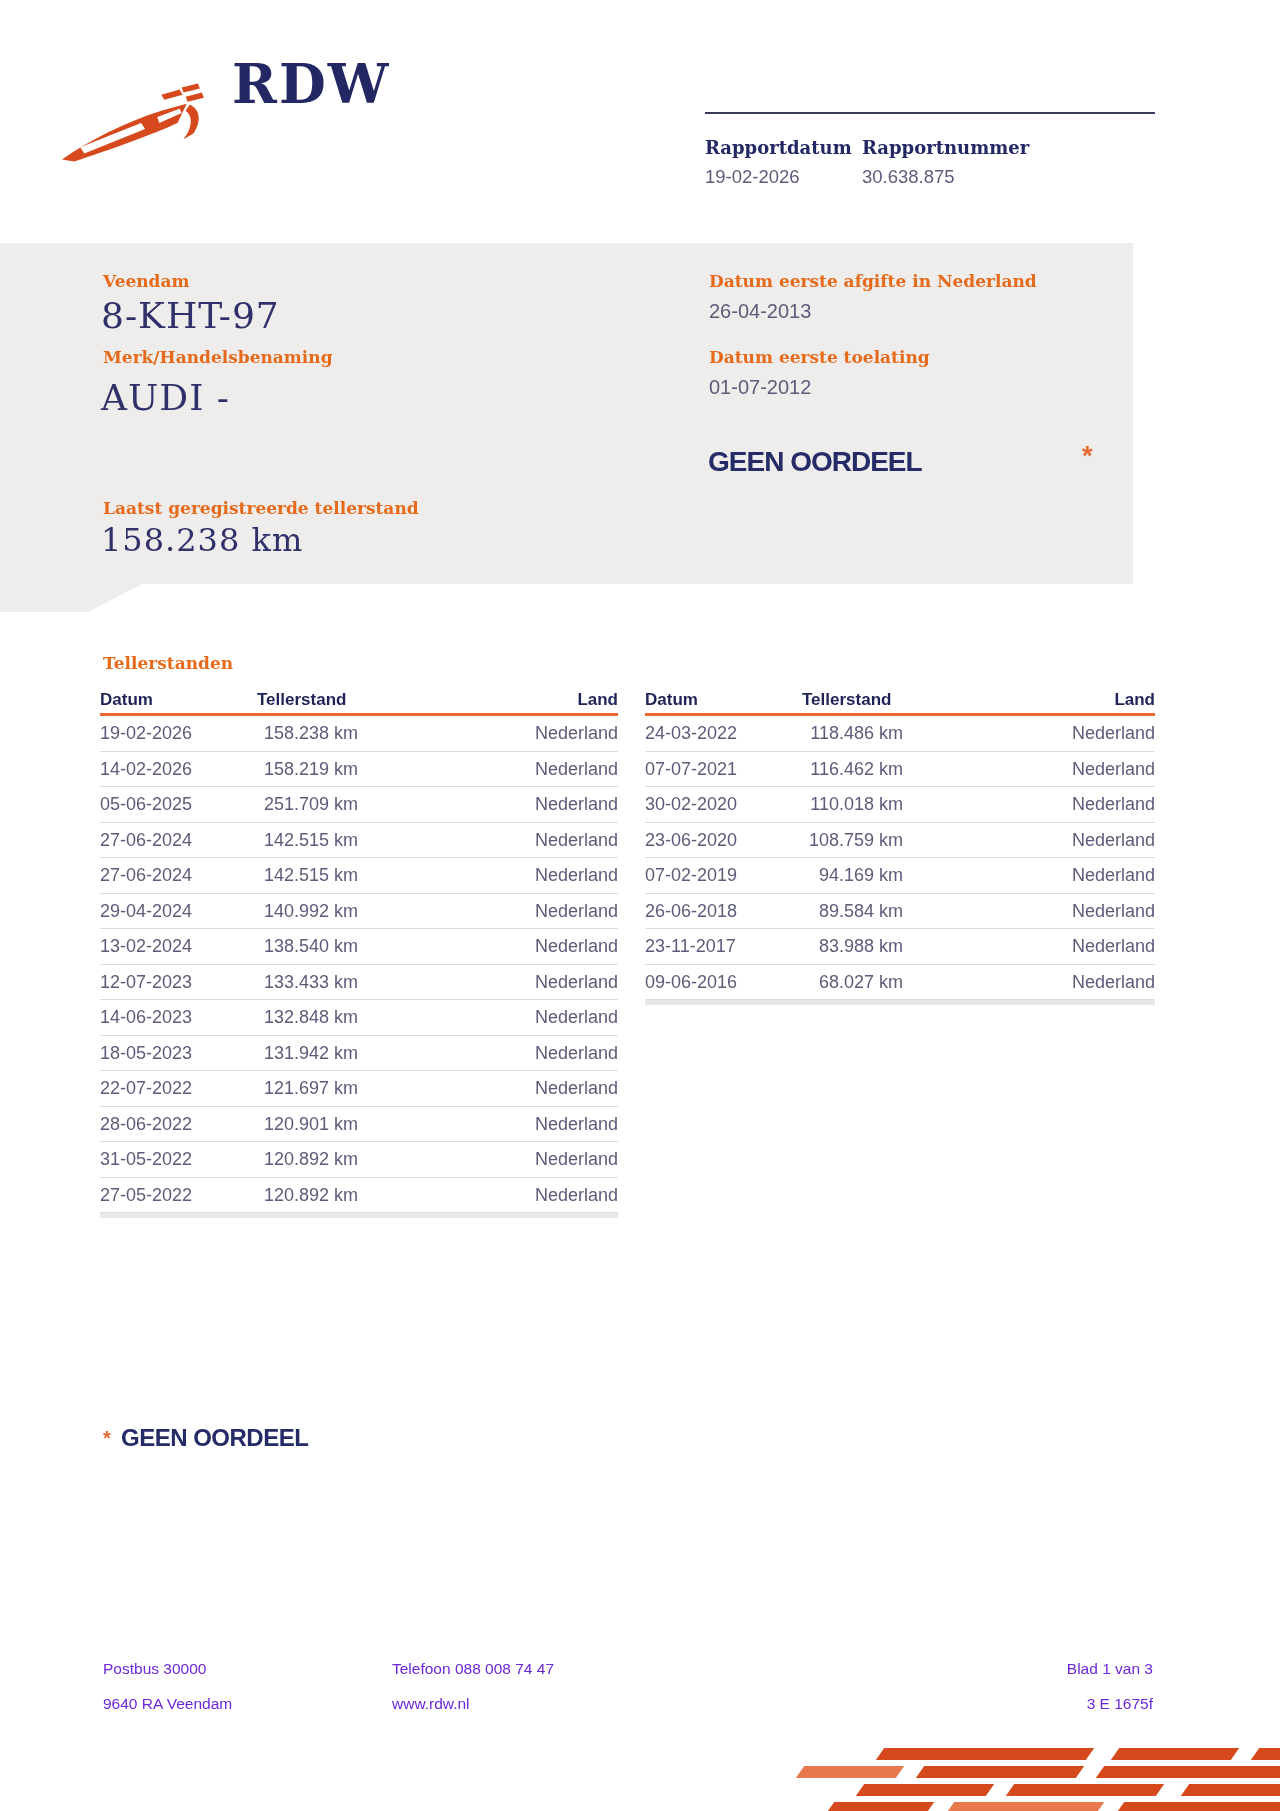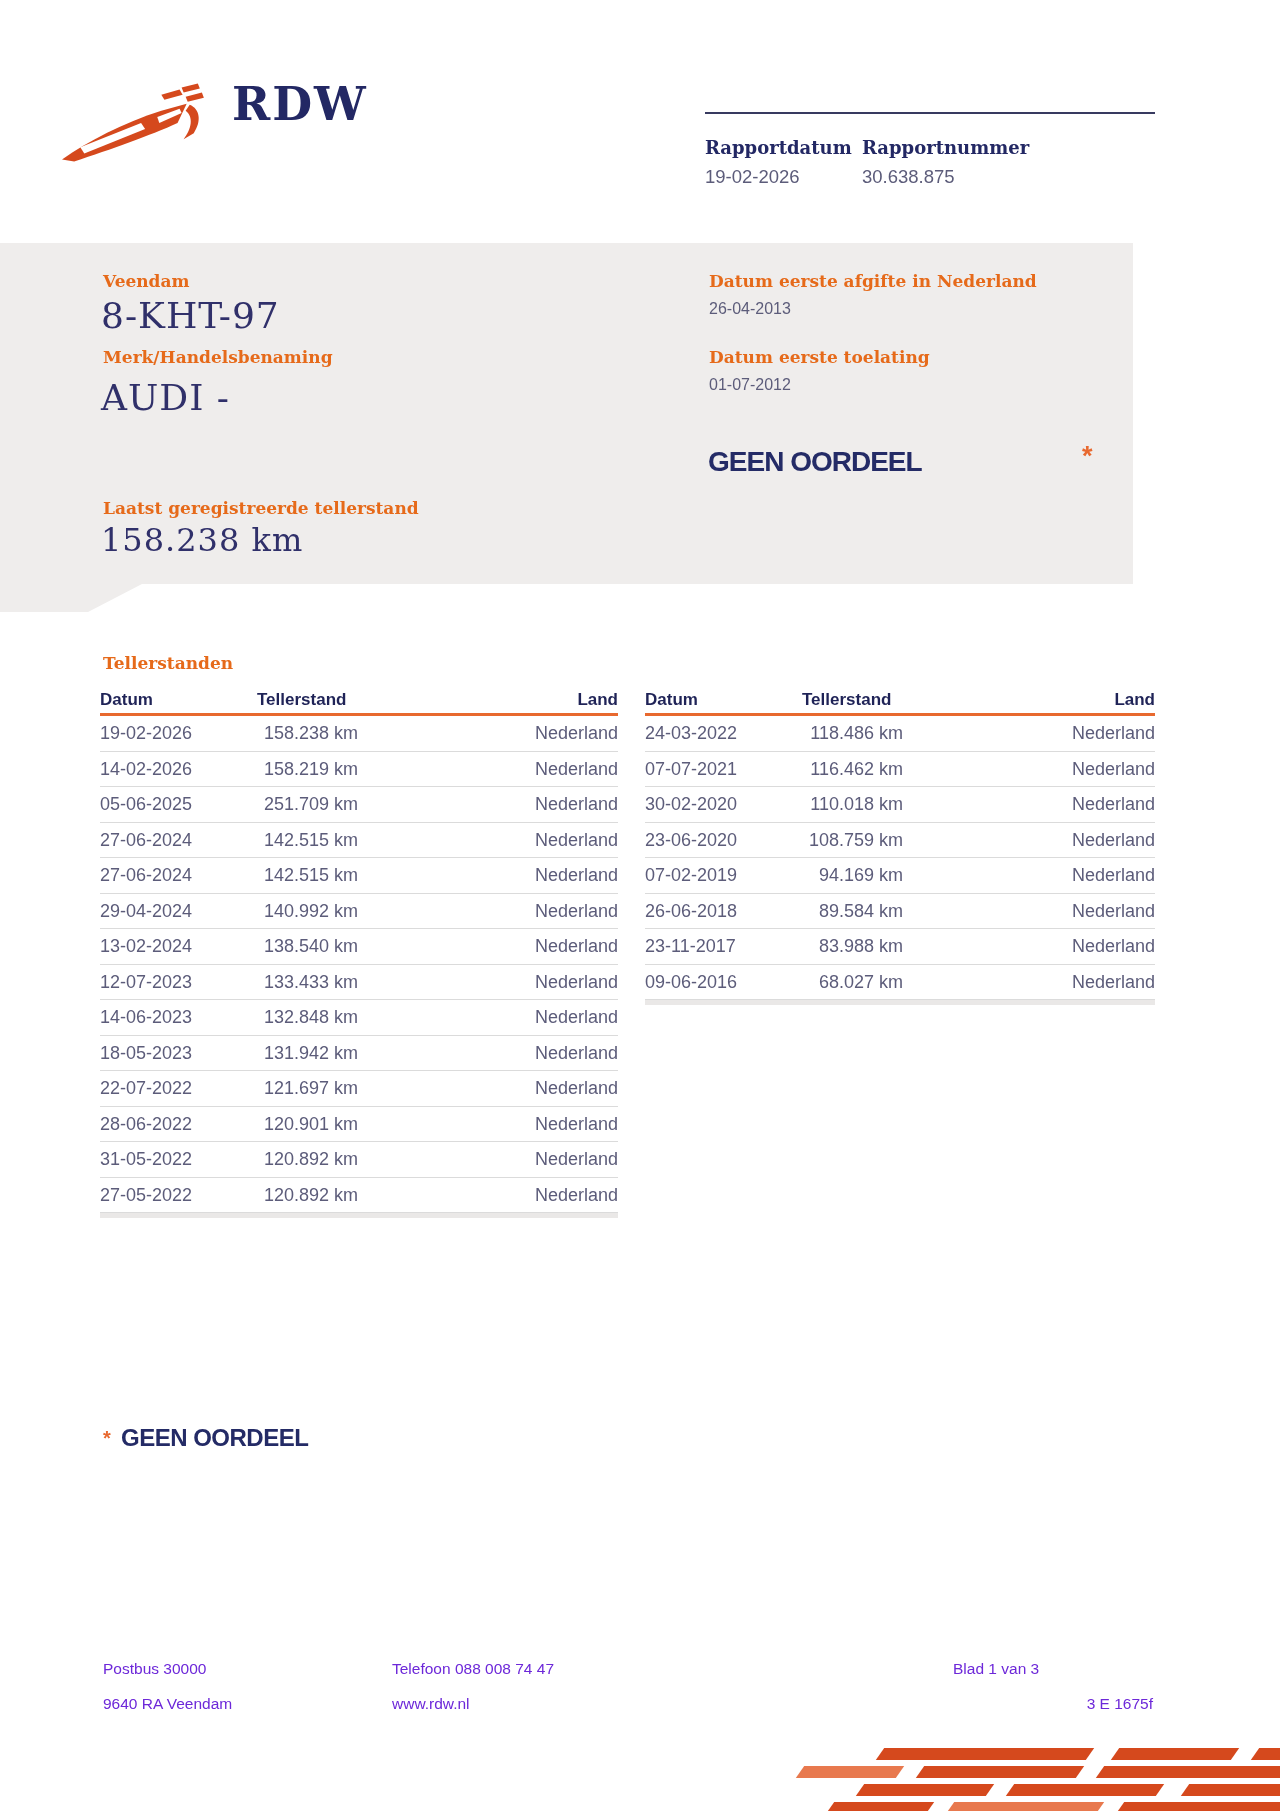--- a/index.html
+++ b/index.html
@@ -16,38 +16,38 @@
   html,body{margin:0;padding:0;background:#ffffff;}
   .page{
     position:relative;width:1280px;height:1811px;overflow:hidden;background:#fff;
     font-family:"Liberation Sans",sans-serif;
   }
   .abs{position:absolute;}
 
   
   .logo-wrap{left:60px;top:82px;width:152px;height:80px;}
   .logo-text{left:232px;top:52px;font-family:"DejaVu Serif",serif;font-weight:600;
-    font-size:46px;color:var(--navy);letter-spacing:2px;margin-top:25px;}
+    font-size:54px;color:var(--navy);letter-spacing:2px;}
   .doc-title{left:705px;top:58px;font-family:"DejaVu Serif",serif;font-weight:600;
     font-size:37px;color:var(--title-orange);letter-spacing:-0.5px;white-space:nowrap;}
   .title-rule{left:705px;top:112px;width:450px;height:2px;background:#383a60;}
   .meta-label{font-family:"DejaVu Serif",serif;font-weight:700;font-size:18px;color:var(--navy);white-space:nowrap;}
   .meta-value{font-size:18.5px;color:var(--muted-navy);white-space:nowrap;}
   .m-date-l{left:705px;top:137px;}
   .m-num-l{left:862px;top:137px;}
   .m-date-v{left:705px;top:166px;}
   .m-num-v{left:862px;top:166px;}
 
   
   .panel{left:0;top:243px;width:1133px;height:341px;background:var(--panel-bg);}
   .panel-notch{left:0;top:584px;width:142px;height:28px;background:var(--panel-bg);
     clip-path:polygon(0 0,100% 0,62% 100%,0 100%);}
   .lbl{font-family:"DejaVu Serif",serif;font-weight:700;font-size:17px;color:var(--label-orange);white-space:nowrap;}
   .bigval{font-family:"DejaVu Serif",serif;font-size:36px;color:#30306a;letter-spacing:1px;white-space:nowrap;}
-  .val{font-size:16px;color:var(--muted-navy);white-space:nowrap;}
+  .val{font-size:20px;color:var(--muted-navy);white-space:nowrap;}
   .kenteken-l{left:103px;top:271px;}
   .kenteken-v{left:101px;top:295px;}
   .merk-l{left:103px;top:347px;}
   .merk-v{left:101px;top:377px;}
   .odo-l{left:103px;top:498px;}
   .odo-v{left:101px;top:521px;font-size:32px;}
   .afgifte-l{left:709px;top:271px;}
   .afgifte-v{left:709px;top:300px;}
   .toelating-l{left:709px;top:347px;}
   .toelating-v{left:709px;top:376px;}
@@ -75,21 +75,21 @@
   .note-star{left:103px;top:1427px;font-size:20px;font-weight:700;color:var(--rule-orange);}
   .note-title{left:121px;top:1424px;font-size:24px;font-weight:800;letter-spacing:-0.5px;color:#242b66;white-space:nowrap;}
   .note-body{left:103px;top:1462px;width:975px;font-size:18.5px;line-height:35px;color:var(--body-orange);}
 
   
   .foot{font-size:15.5px;color:#6d28d9;white-space:nowrap;}
   .f-a1{left:103px;top:1660px;}
   .f-a2{left:103px;top:1695px;}
   .f-p{left:392px;top:1660px;}
   .f-w{left:392px;top:1695px;}
-  .f-blad{left:953px;top:1660px;width:200px;}
+  .f-blad{left:953px;top:1660px;width:200px;text-align:right;}
   .f-code{left:953px;top:1695px;width:200px;text-align:right;}
 
   
   .stripe{position:absolute;height:12px;background:var(--brand-orange);transform:skewX(-35deg);}
   .stripe.lt{background:#e8794e;}
 </style>
 </head>
 <body>
 
 <div class="page">

